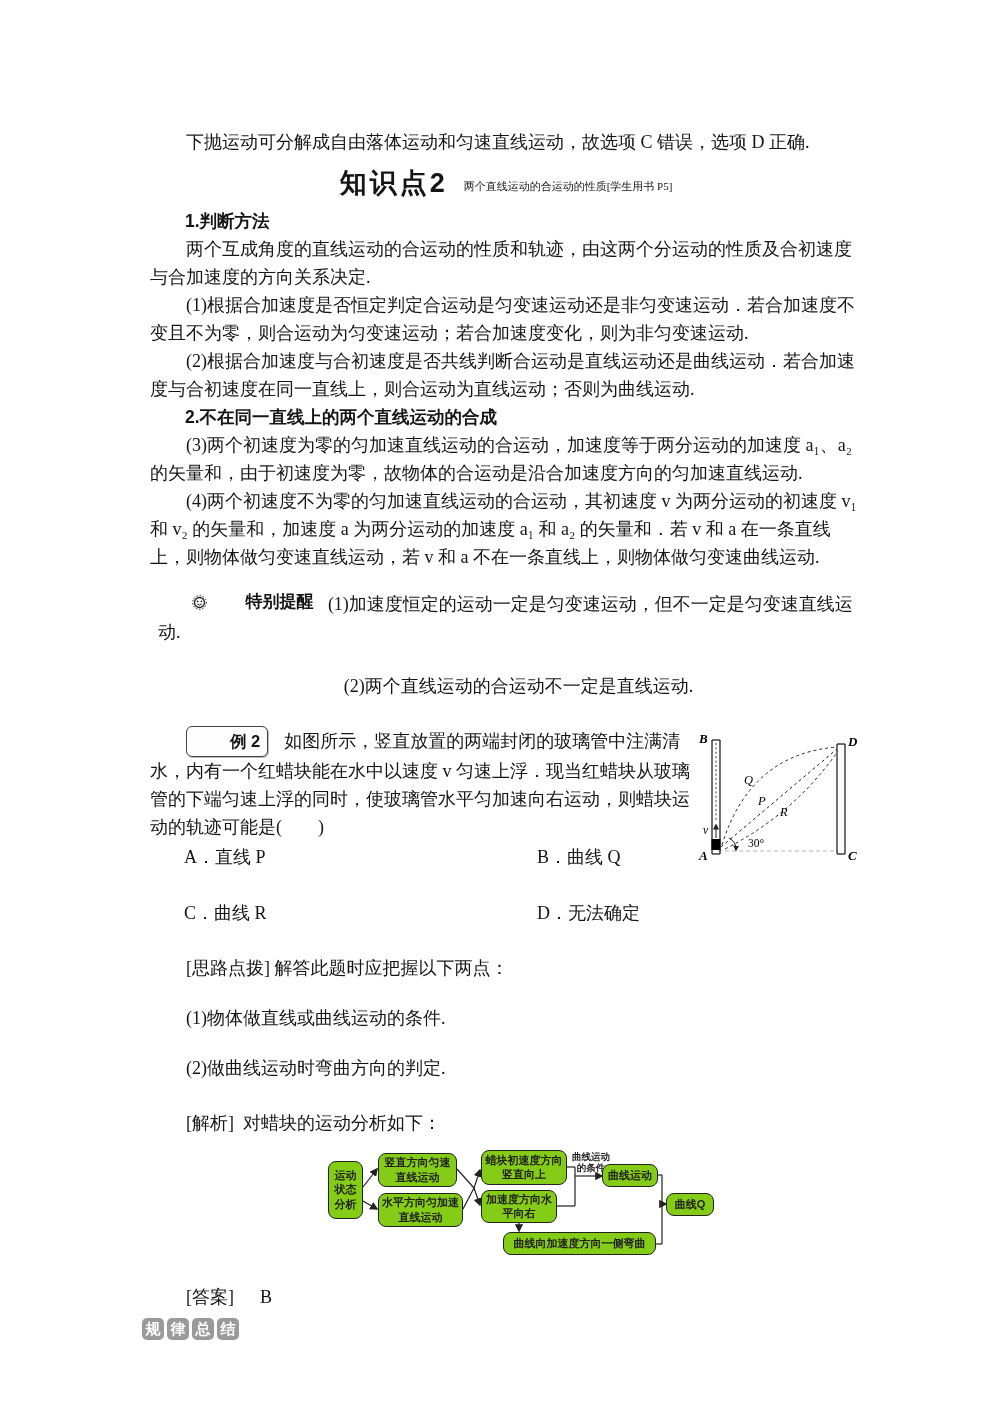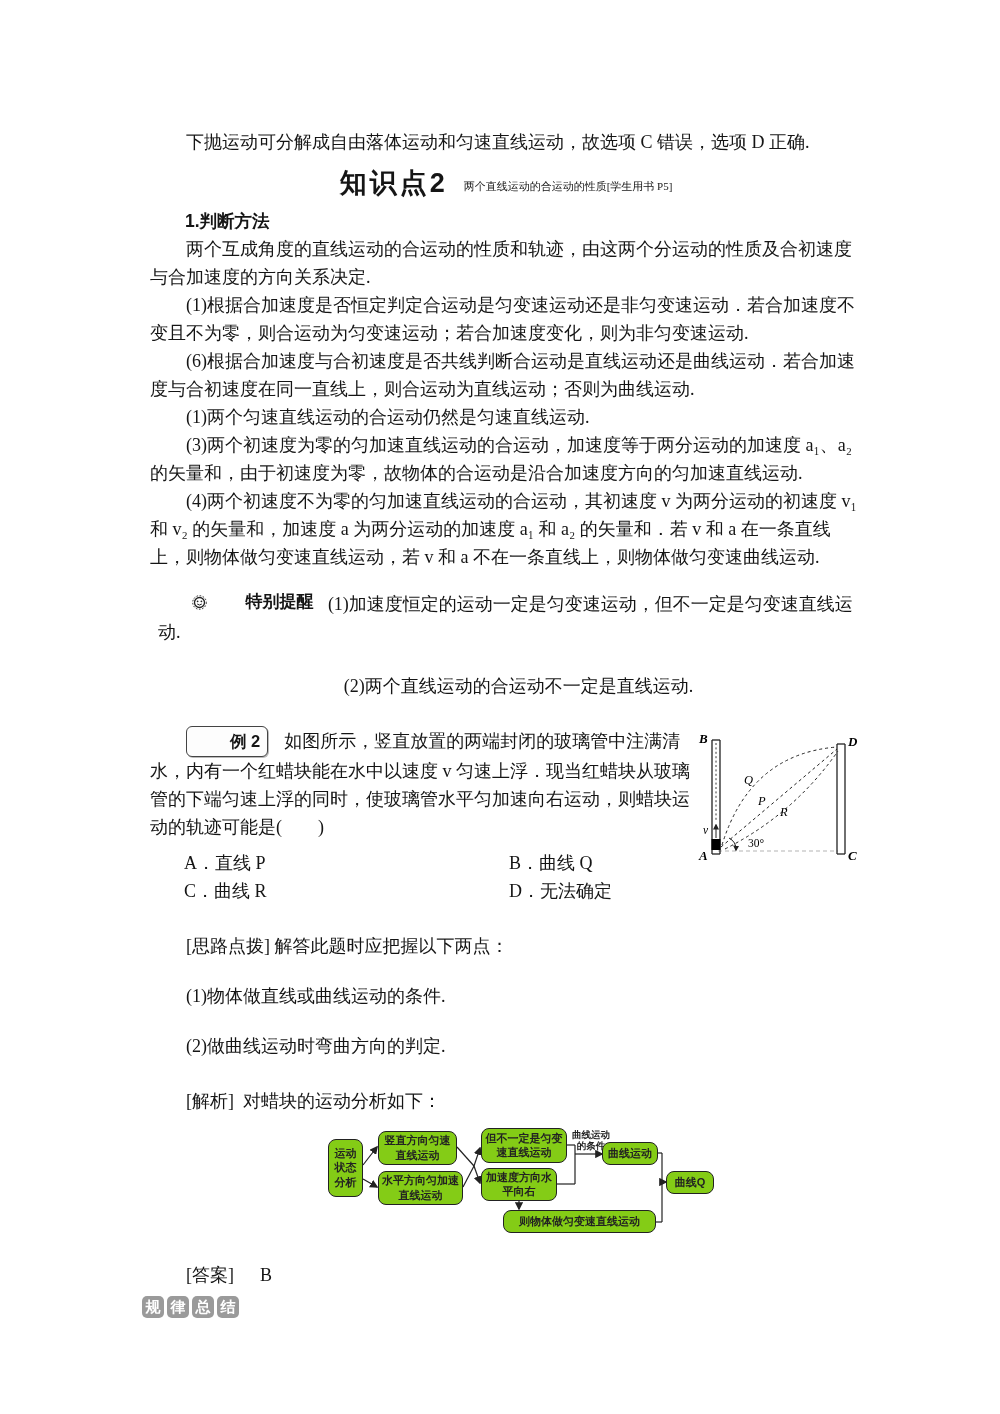--- a/index.html
+++ b/index.html
@@ -18,21 +18,21 @@
   .reminder-head{display:inline-flex;align-items:center;gap:4px;font-weight:bold;
                  font-family:"Liberation Sans",sans-serif;font-size:17px;margin-right:10px;}
   .reminder-item2{margin-top:26px;text-indent:1.4em;text-align:center;}
   
   .example{position:relative;margin-top:26px;}
   .ex-badge{display:inline-block;border:1.8px solid #444;border-radius:6px;padding:0 7px 1px 7px;
             font-weight:bold;font-family:"Liberation Sans",sans-serif;font-size:16.5px;
             margin-right:16px;background:#fdfdfd;box-shadow:1px 1px 0 #bbb;}
   .ex-text{width:545px;display:inline;}
   .ex-para{text-indent:2em;width:548px;}
-  .options{width:520px;padding-left:34px;display:grid;grid-template-columns:325px 1fr;margin-top:8px;}
+  .options{width:520px;padding-left:34px;display:grid;grid-template-columns:325px 1fr;margin-top:2px;gap:28px;}
   .opt{white-space:nowrap;}
   .figure-box{position:absolute;left:548px;top:2px;width:166px;height:134px;}
   
   .spaced{margin-top:27px;}
   .spaced2{margin-top:22px;}
   .br-label{letter-spacing:0;}
   
   .flowchart{position:relative;width:400px;height:122px;margin:8px 0 0 168px;
              font-family:"Liberation Sans",sans-serif;}
   .fc-node{position:absolute;border:1.4px solid #222;border-radius:8px;background:#84cc16;
@@ -57,23 +57,23 @@
 
     <p>下抛运动可分解成自由落体运动和匀速直线运动，故选项 C 错误，选项 D 正确.</p>
 
     <div class="kp-line">
       <span class="kp-badge">知识点2</span><span class="kp-title">两个直线运动的合运动的性质[学生用书 P5]</span>
     </div>
 
     <div class="sec-head">1.判断方法</div>
     <p>两个互成角度的直线运动的合运动的性质和轨迹，由这两个分运动的性质及合初速度与合加速度的方向关系决定.</p>
     <p>(1)根据合加速度是否恒定判定合运动是匀变速运动还是非匀变速运动．若合加速度不变且不为零，则合运动为匀变速运动；若合加速度变化，则为非匀变速运动.</p>
-    <p>(6)根据合加速度与合初速度是否共线判断合运动是直线运动还是曲线运动．若合加速度与合初速度在同一直线上，则合运动为直线运动；否则为曲线运动.</p>
-
-    <p>(1)两个匀速直线运动的合运动仍然是匀速直线运动.</p>
+    <p>(2)根据合加速度与合初速度是否共线判断合运动是直线运动还是曲线运动．若合加速度与合初速度在同一直线上，则合运动为直线运动；否则为曲线运动.</p>
+
+    <div class="sec-head">2.不在同一直线上的两个直线运动的合成</div>
     <p>(3)两个初速度为零的匀加速直线运动的合运动，加速度等于两分运动的加速度 a₁、a₂ 的矢量和，由于初速度为零，故物体的合运动是沿合加速度方向的匀加速直线运动.</p>
     <p>(4)两个初速度不为零的匀加速直线运动的合运动，其初速度 v 为两分运动的初速度 v₁ 和 v₂ 的矢量和，加速度 a 为两分运动的加速度 a₁ 和 a₂ 的矢量和．若 v 和 a 在一条直线上，则物体做匀变速直线运动，若 v 和 a 不在一条直线上，则物体做匀变速曲线运动.</p>
 
     <div class="reminder">
       <p style="text-indent:1.9em;margin-left:8px;">
         <span class="reminder-head">
           <svg width="15" height="15" viewBox="0 0 15 15">
             <circle cx="7.5" cy="7.5" r="5" fill="none" stroke="#222" stroke-width="1.3"></circle>
             <circle cx="7.5" cy="7.5" r="6.8" fill="none" stroke="#222" stroke-width="1" stroke-dasharray="1.6,1.6"></circle>
             <circle cx="5.6" cy="6.3" r="0.9" fill="#222"></circle>
@@ -173,25 +173,25 @@
         <line x1="257" y1="31" x2="284" y2="31" stroke="#222" stroke-width="1.2" marker-end="url(#fa)"></line>
         <line x1="201" y1="78" x2="201" y2="86" stroke="#222" stroke-width="1.2" marker-end="url(#fa)"></line>
         <line x1="340" y1="30" x2="344" y2="30" stroke="#222" stroke-width="1.2"></line>
         <line x1="344" y1="30" x2="344" y2="99" stroke="#222" stroke-width="1.2"></line>
         <line x1="338" y1="99" x2="344" y2="99" stroke="#222" stroke-width="1.2"></line>
         <line x1="344" y1="59" x2="348" y2="59" stroke="#222" stroke-width="1.2" marker-end="url(#fa)"></line>
       </svg>
       <div class="fc-node" style="left:10px;top:16px;width:35px;height:58px;">运动状态分析</div>
       <div class="fc-node" style="left:60px;top:8px;width:79px;height:34px;">竖直方向匀速直线运动</div>
       <div class="fc-node" style="left:60px;top:48px;width:85px;height:34px;">水平方向匀加速直线运动</div>
-      <div class="fc-node" style="left:163px;top:5px;width:86px;height:35px;">但不一定是匀变速直线运动</div>
+      <div class="fc-node" style="left:163px;top:5px;width:86px;height:35px;">蜡块初速度方向竖直向上</div>
       <div class="fc-node" style="left:163px;top:45px;width:76px;height:33px;font-family:Liberation Serif, serif;">加速度方向水平向右</div>
       <div class="fc-label" style="left:252px;top:6px;width:42px;">曲线运动的条件</div>
       <div class="fc-node" style="left:284px;top:19px;width:56px;height:23px;">曲线运动</div>
-      <div class="fc-node" style="left:185px;top:87px;width:153px;height:23px;">则物体做匀变速直线运动</div>
+      <div class="fc-node" style="left:185px;top:87px;width:153px;height:23px;">曲线向加速度方向一侧弯曲</div>
       <div class="fc-node" style="left:348px;top:48px;width:48px;height:23px;">曲线Q</div>
     </div>
 
     <p class="answer"><span>[答案]</span><span class="val">B</span></p>
 
     <div class="footer-badge">
       <span>规</span>
       <span>律</span>
       <span>总</span>
       <span>结</span>

